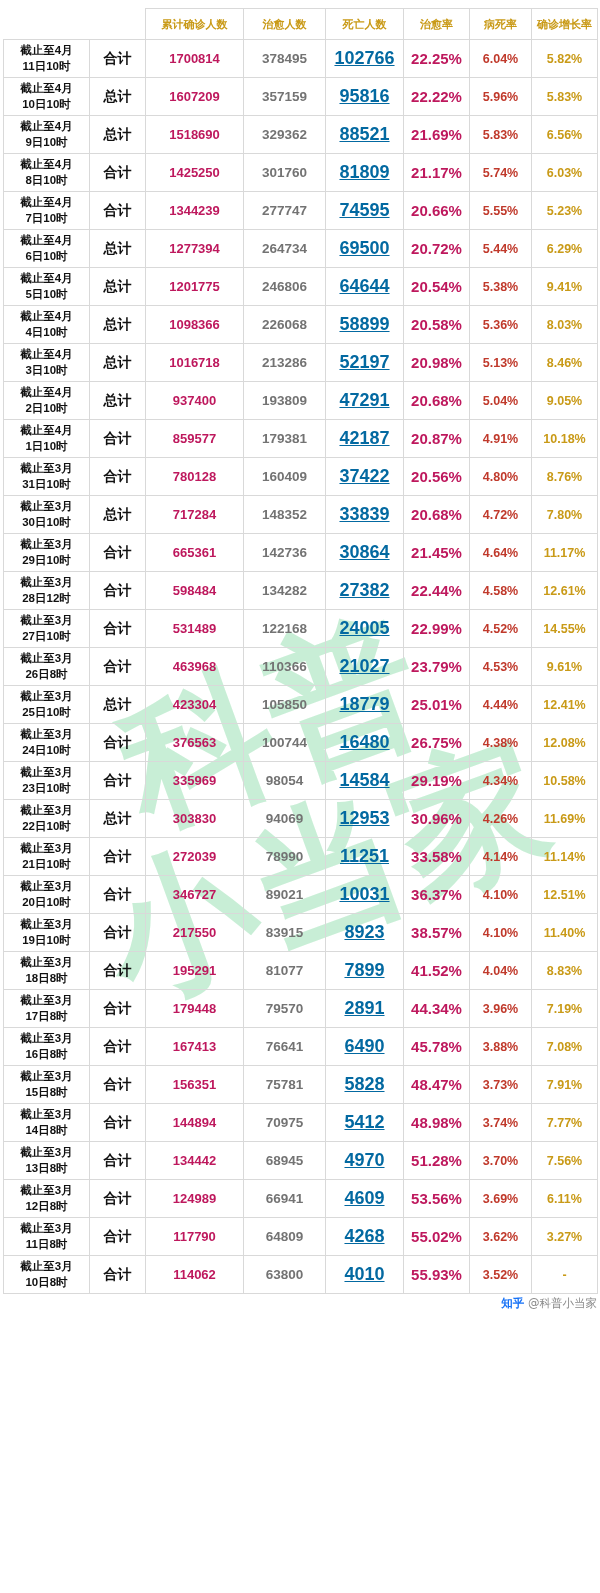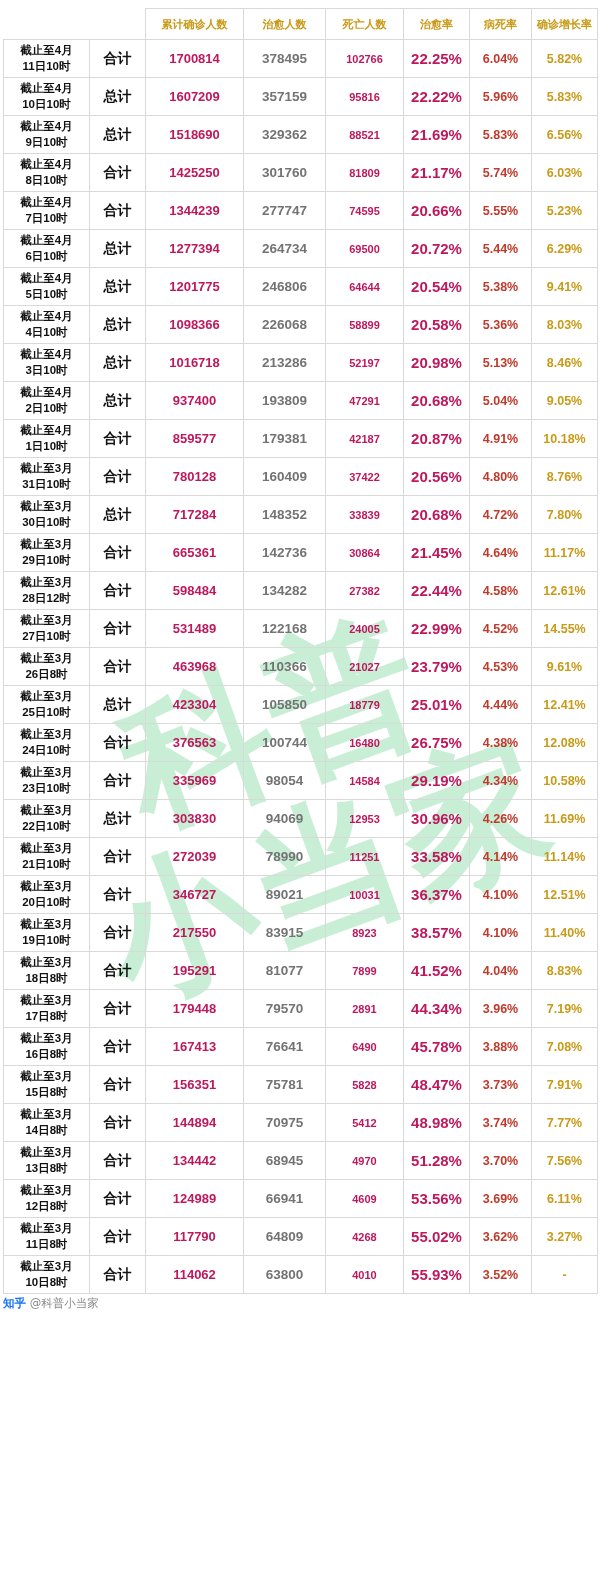--- a/index.html
+++ b/index.html
@@ -86,30 +86,31 @@
     color: #111;
     line-height: 1.35;
     font-weight: bold;
   }
   td.type {
     font-size: 14px;
     color: #111;
   }
   td.conf { color: #be185d; font-size: 13px; }
   td.cure { color: #737373; font-size: 13.5px; }
-  td.death { color: #be185d; font-size: 11px; }
+  td.death { color: #0369a1; font-size: 18px; text-decoration: underline; }
   td.curerate { color: #be185d; font-size: 15px; }
   td.deathrate { color: #c0392b; font-size: 12.5px; }
   td.growth { color: #c99a17; font-size: 12.5px; }
 
   .footer {
     position: relative;
     z-index: 10;
     width: 594px;
     margin: 2px 3px 0 3px;
+    text-align: right;
     font-size: 11.5px;
     color: #8a8a8a;
     padding-bottom: 6px;
     font-family: "DejaVu Sans", sans-serif;
   }
   .footer .zh-logo { color: #1772f6; font-weight: bold; }
 </style>
 </head>
 <body>
 

